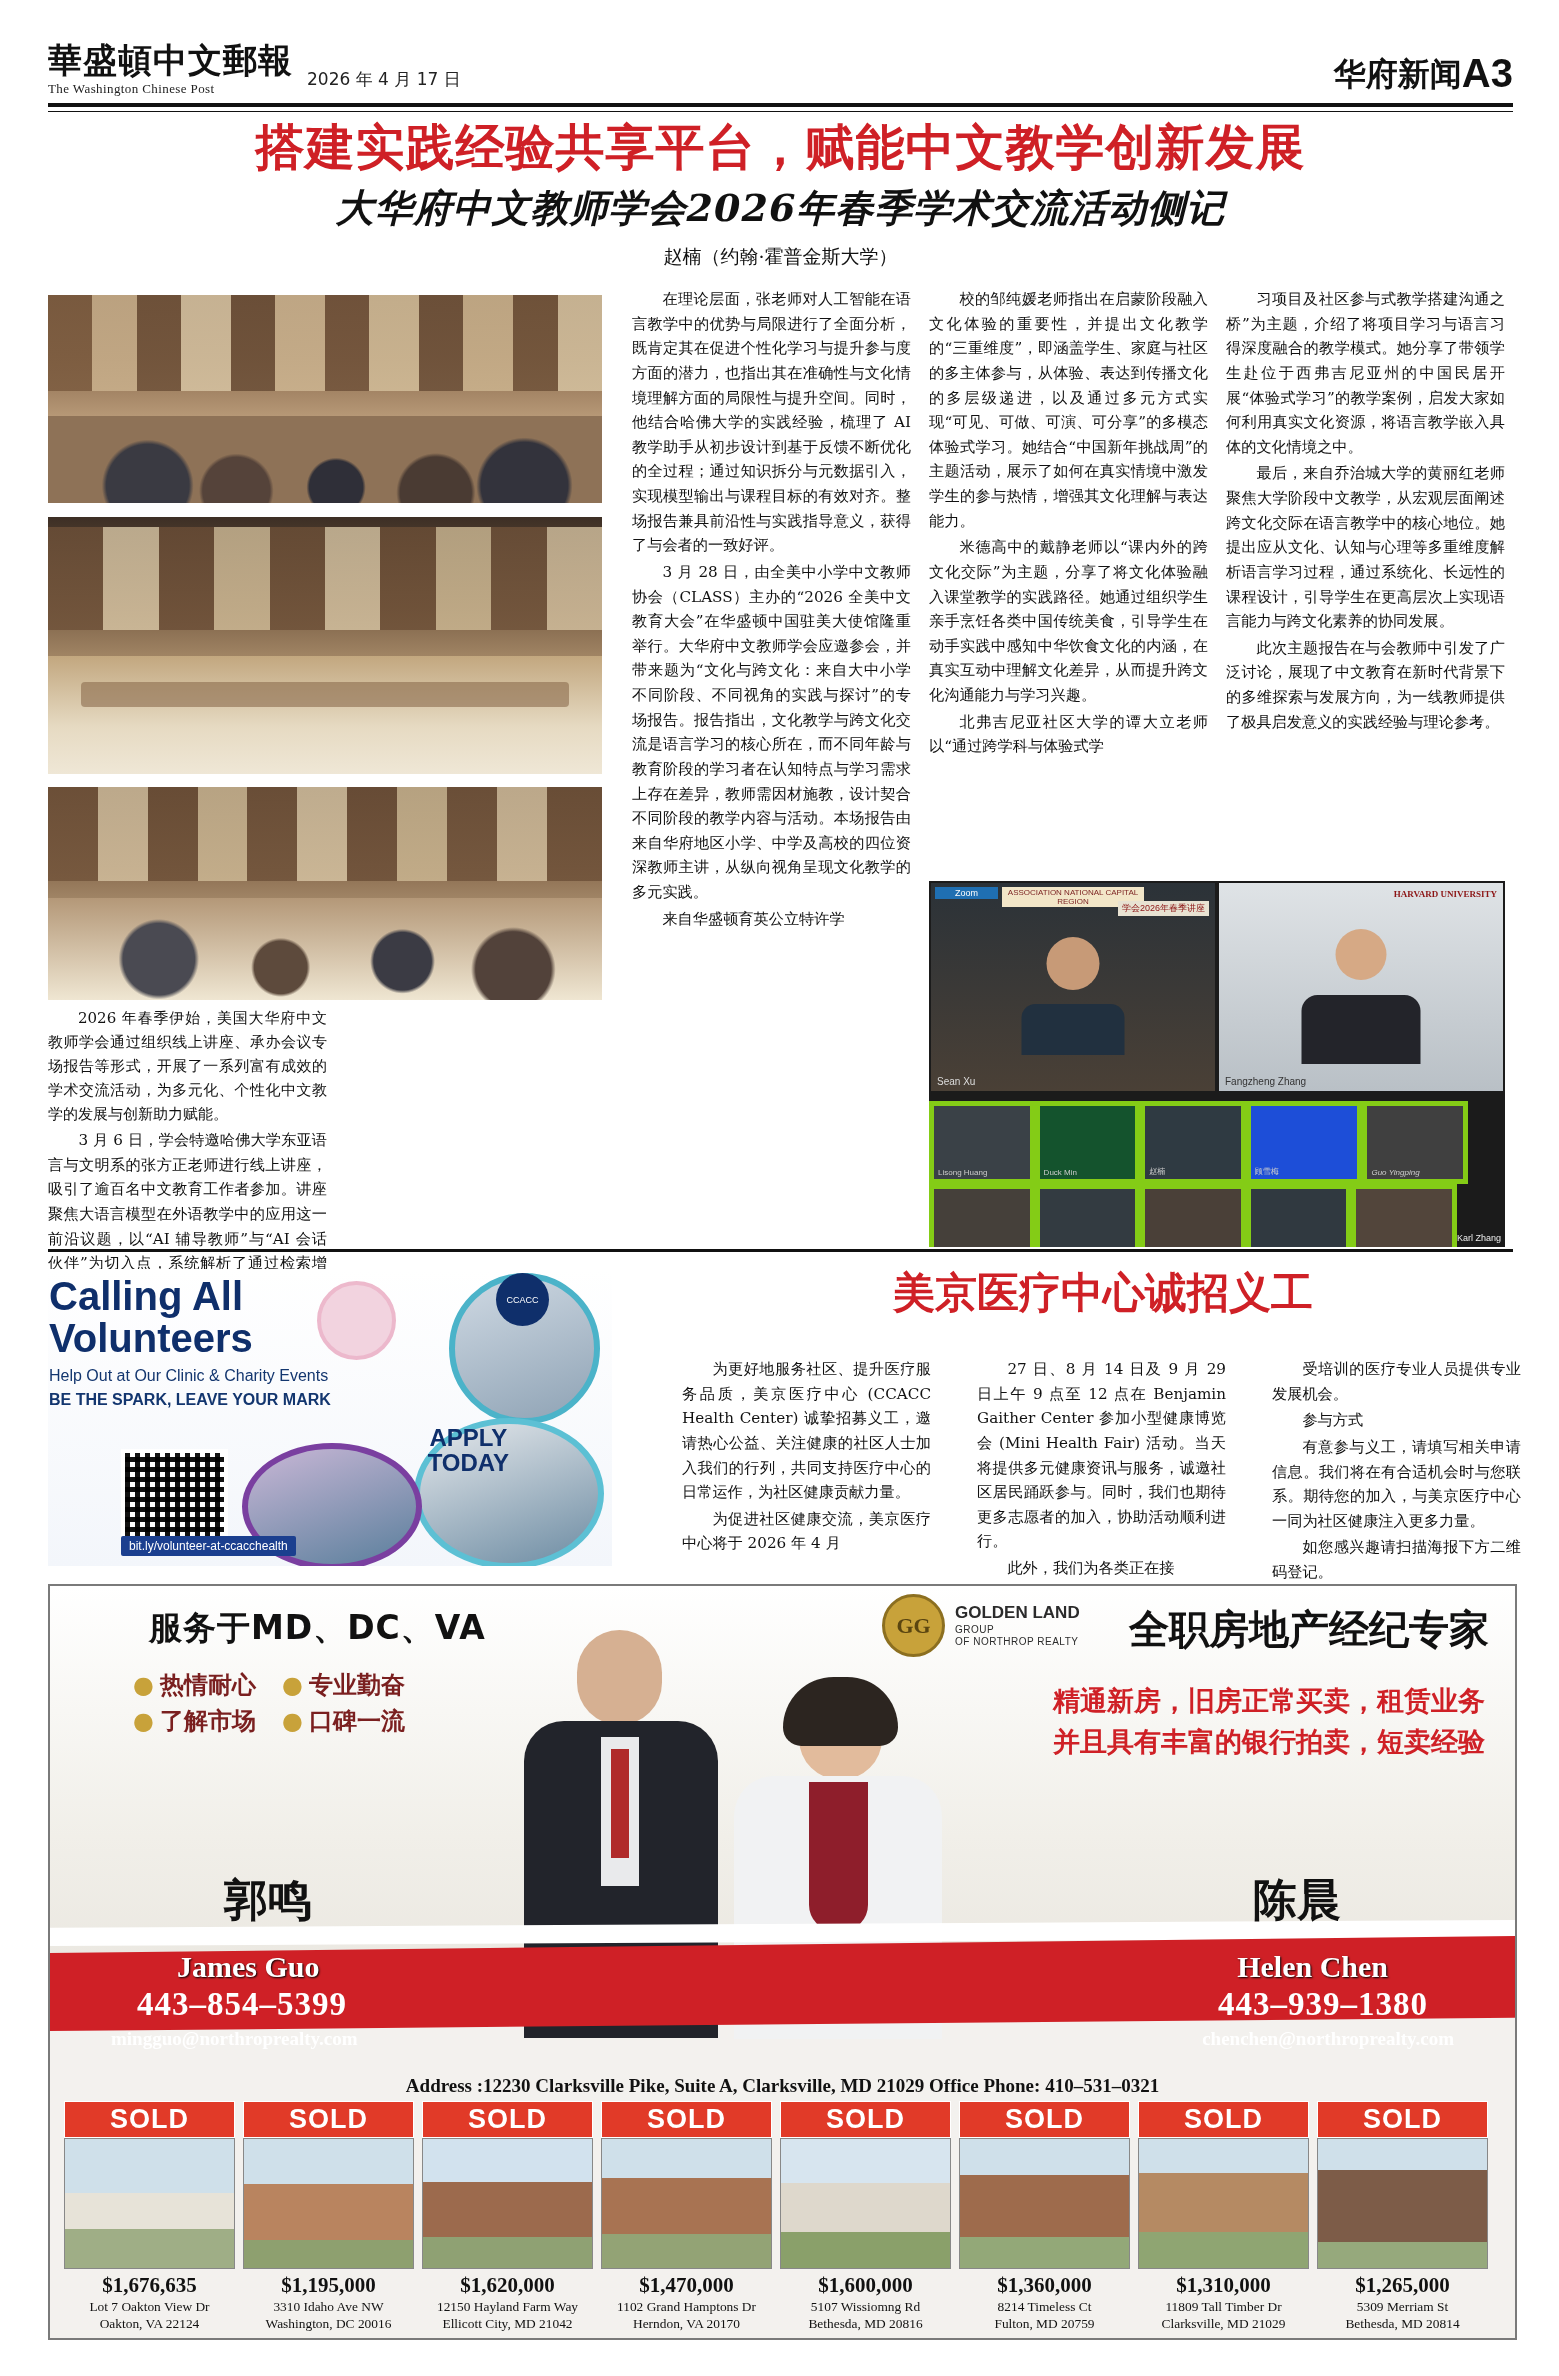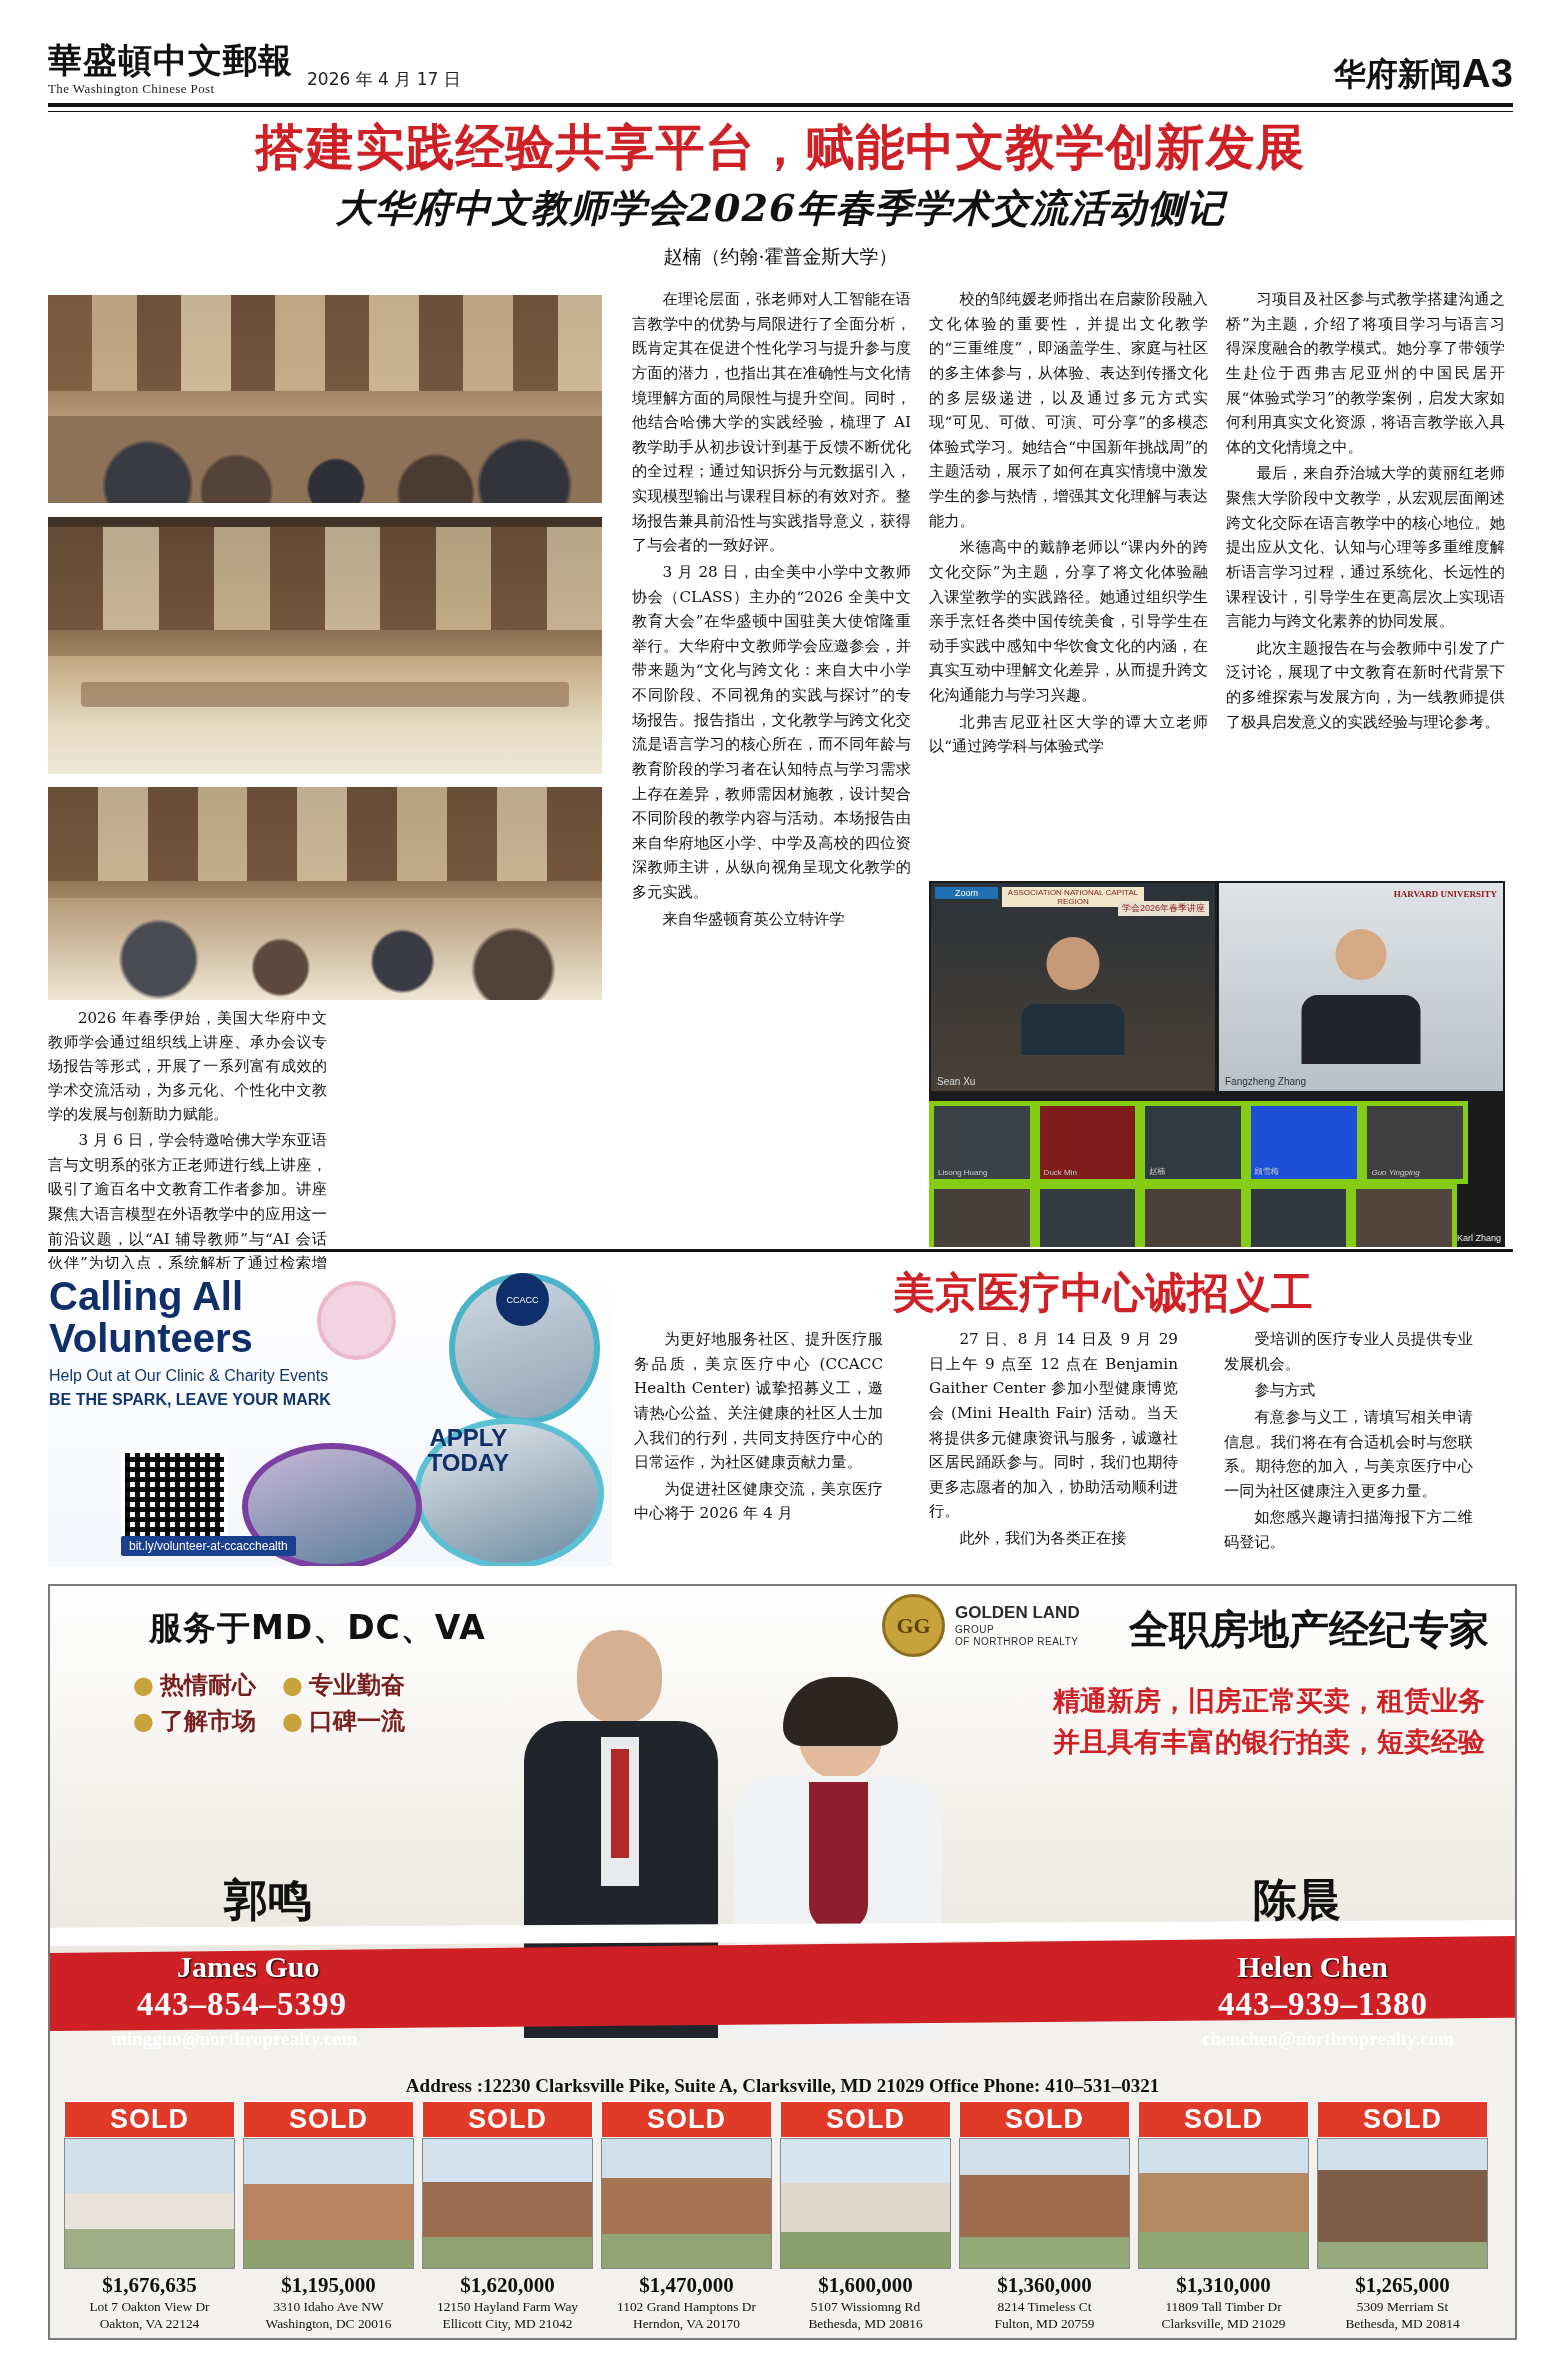--- a/index.html
+++ b/index.html
@@ -77,22 +77,22 @@
   .v-title { font-family:"Liberation Sans", sans-serif; font-size:40px; font-weight:bold; color:#0f2f6b; line-height:1.05; }
   .v-sub  { font-family:"Liberation Sans", sans-serif; font-size:16px; color:#13366f; margin-top:8px;}
   .v-bold { font-family:"Liberation Sans", sans-serif; font-size:16px; font-weight:bold; color:#13366f; margin-top:6px;}
   .v-apply { position:absolute; right:103px; top:156px; font-family:"Liberation Sans", sans-serif;
              font-size:24px; font-weight:bold; color:#0f2f6b; line-height:1.05; text-align:center;}
   .v-url { position:absolute; left:73px; bottom:10px; background:#1b3f8f; color:#fff;
            font-family:"Liberation Sans", sans-serif; font-size:12px; padding:3px 8px; border-radius:2px;}
 
   .sec2-headline { position:absolute; left:693px; top:1265px; width:820px; text-align:center;
       font-family:"DejaVu Serif", serif; font-size:42px; font-weight:bold; color:#cf2026; }
-  .sec2-col { position:absolute; top:1327px; width:249px; font-size:15.2px; line-height:1.62;
-              font-family:"DejaVu Serif", serif; text-align:justify; color:#111;}
+  .sec2-col { position:absolute; top:1357px; width:249px; font-size:15.2px; line-height:1.62;
+              font-family:"DejaVu Serif", serif; text-align:justify; color:#111;margin-left:48px;}
   .sec2-col p { margin:0 0 2px 0; text-indent:2em; }
   .s2c1 { left:634px; }
   .s2c2 { left:929px; }
   .s2c3 { left:1224px; }
 
   
   .ad { position:absolute; left:48px; top:1584px; width:1465px; height:752px;
         background:#f3f1ee; border:2px solid #7a7a7a; overflow:hidden; }
   .ad-top { position:absolute; left:0; top:0; width:100%; height:416px;
             background:linear-gradient(180deg,#ffffff 0%,#f1efe9 60%,#e9e6df 100%); }
@@ -245,21 +245,21 @@
             <div style="position:absolute;right:6px;top:6px;color:#8c1515;font-size:9px;font-family:'Liberation Serif',serif;font-weight:bold;text-align:right;">HARVARD UNIVERSITY</div>
             <div style="position:absolute;left:50%;top:22%;transform:translateX(-50%);width:51px;height:51px;border-radius:50%;background:#d6a985;"></div>
             <div style="position:absolute;left:50%;top:54%;transform:translateX(-50%);width:119px;height:69px;border-radius:16px 16px 0 0;background:#23242a;"></div>
             <div class="nm" style="color:#333;">Fangzheng Zhang</div>
           </div>
         </div>
         <div class="zoom-bottom">
           <div class="zt" style="background:#3a4147;">
               <span class="nm">Lisong Huang</span>
             </div>
-          <div class="zt" style="background:#7f1d1d;">
+          <div class="zt" style="background:#14532d;">
               <span class="nm">Duck Min</span>
             </div>
           <div class="zt" style="background:#2f3a42;">
               <span class="nm">赵楠</span>
             </div>
           <div class="zt" style="background:#1d4ed8;padding-left:11px;">
               <span class="nm">顾雪梅</span>
             </div>
           <div class="zt" style="background:#404040;font-style:italic;">
               <span class="nm">Guo Yingping</span>

